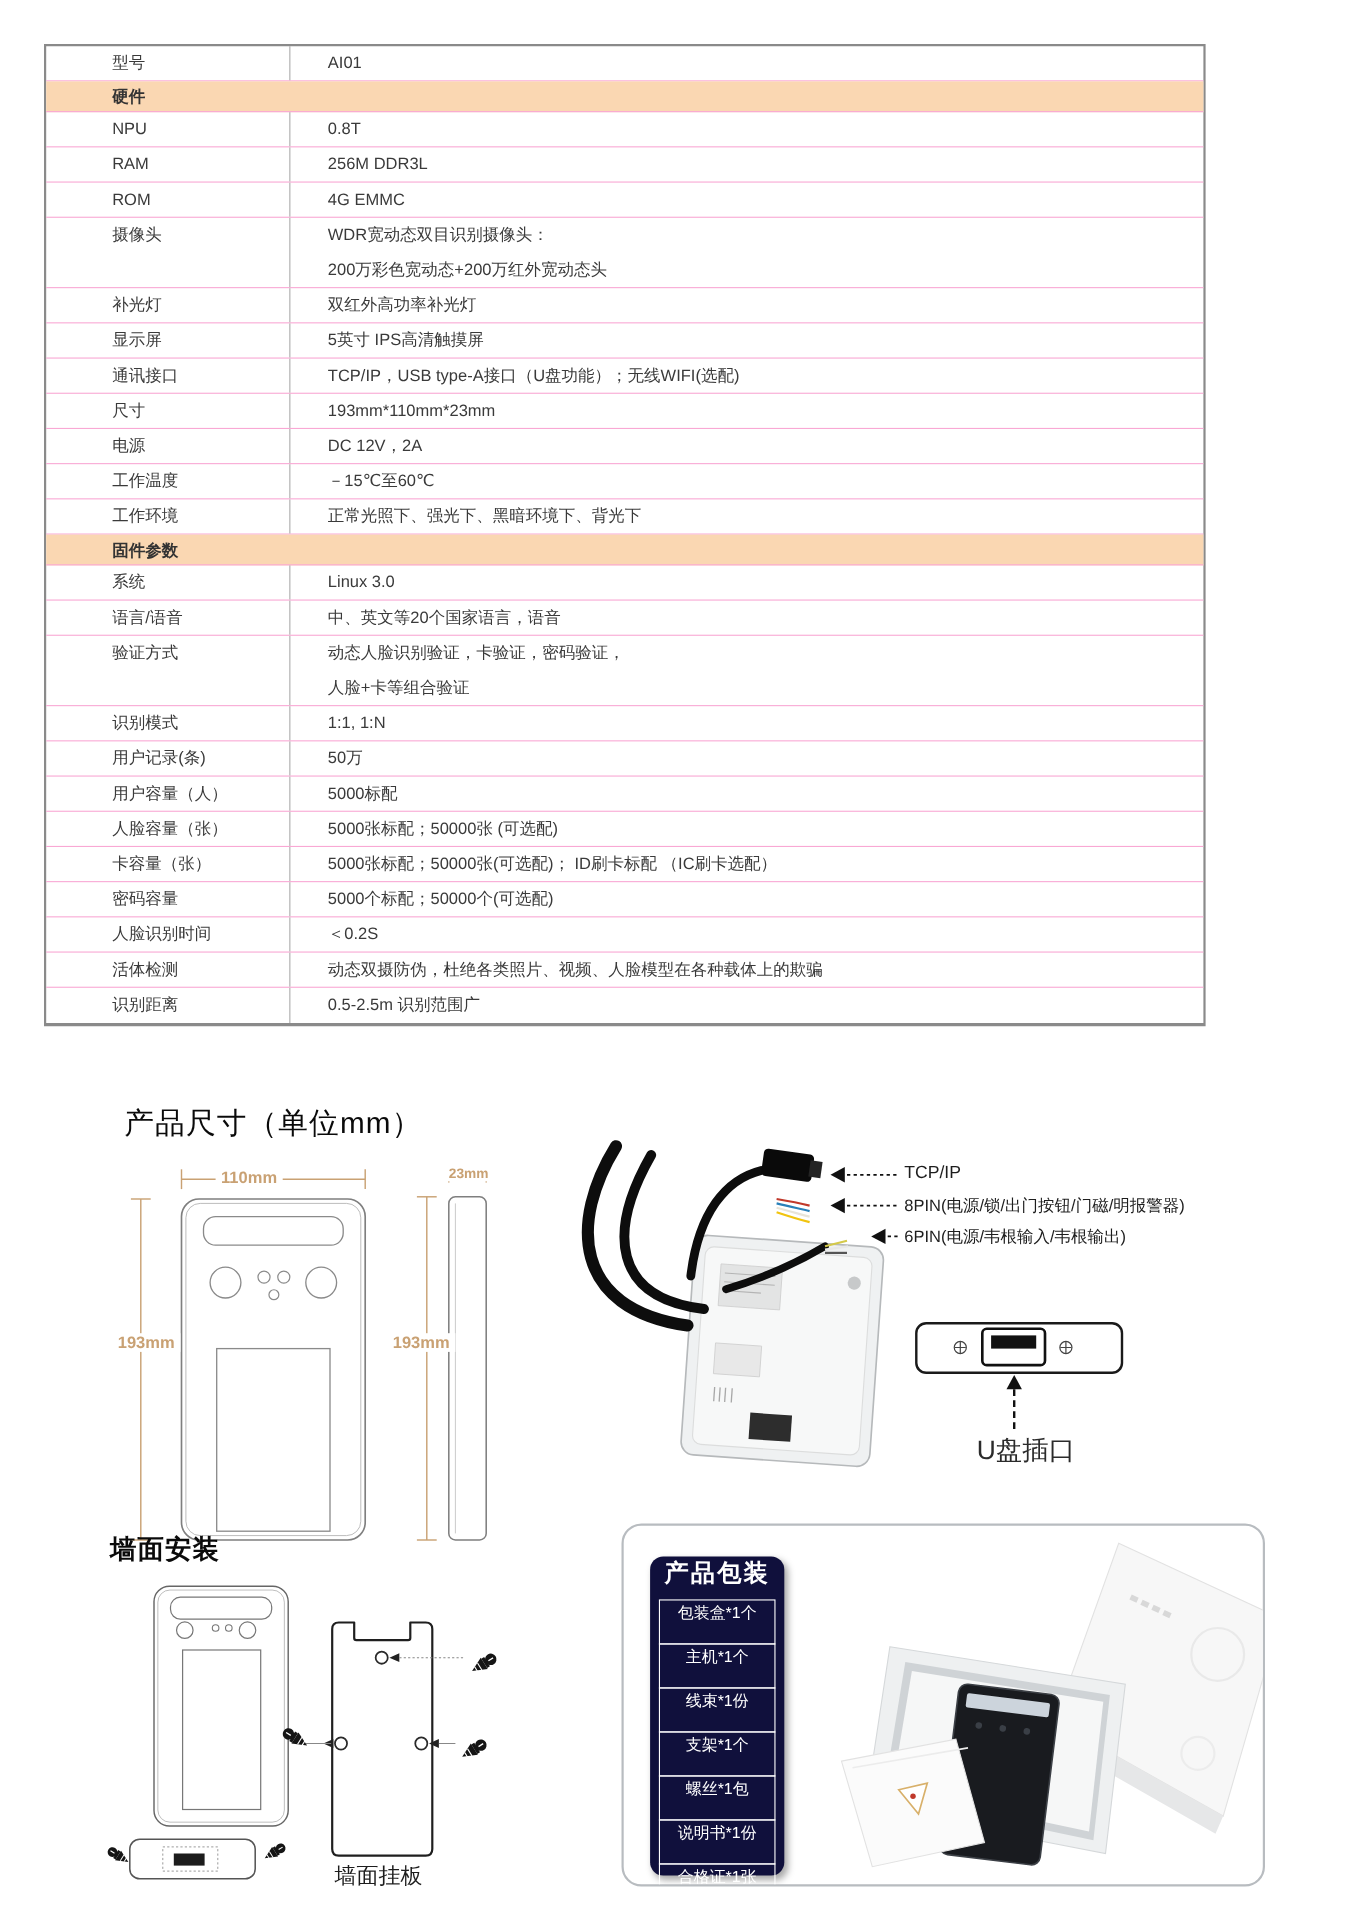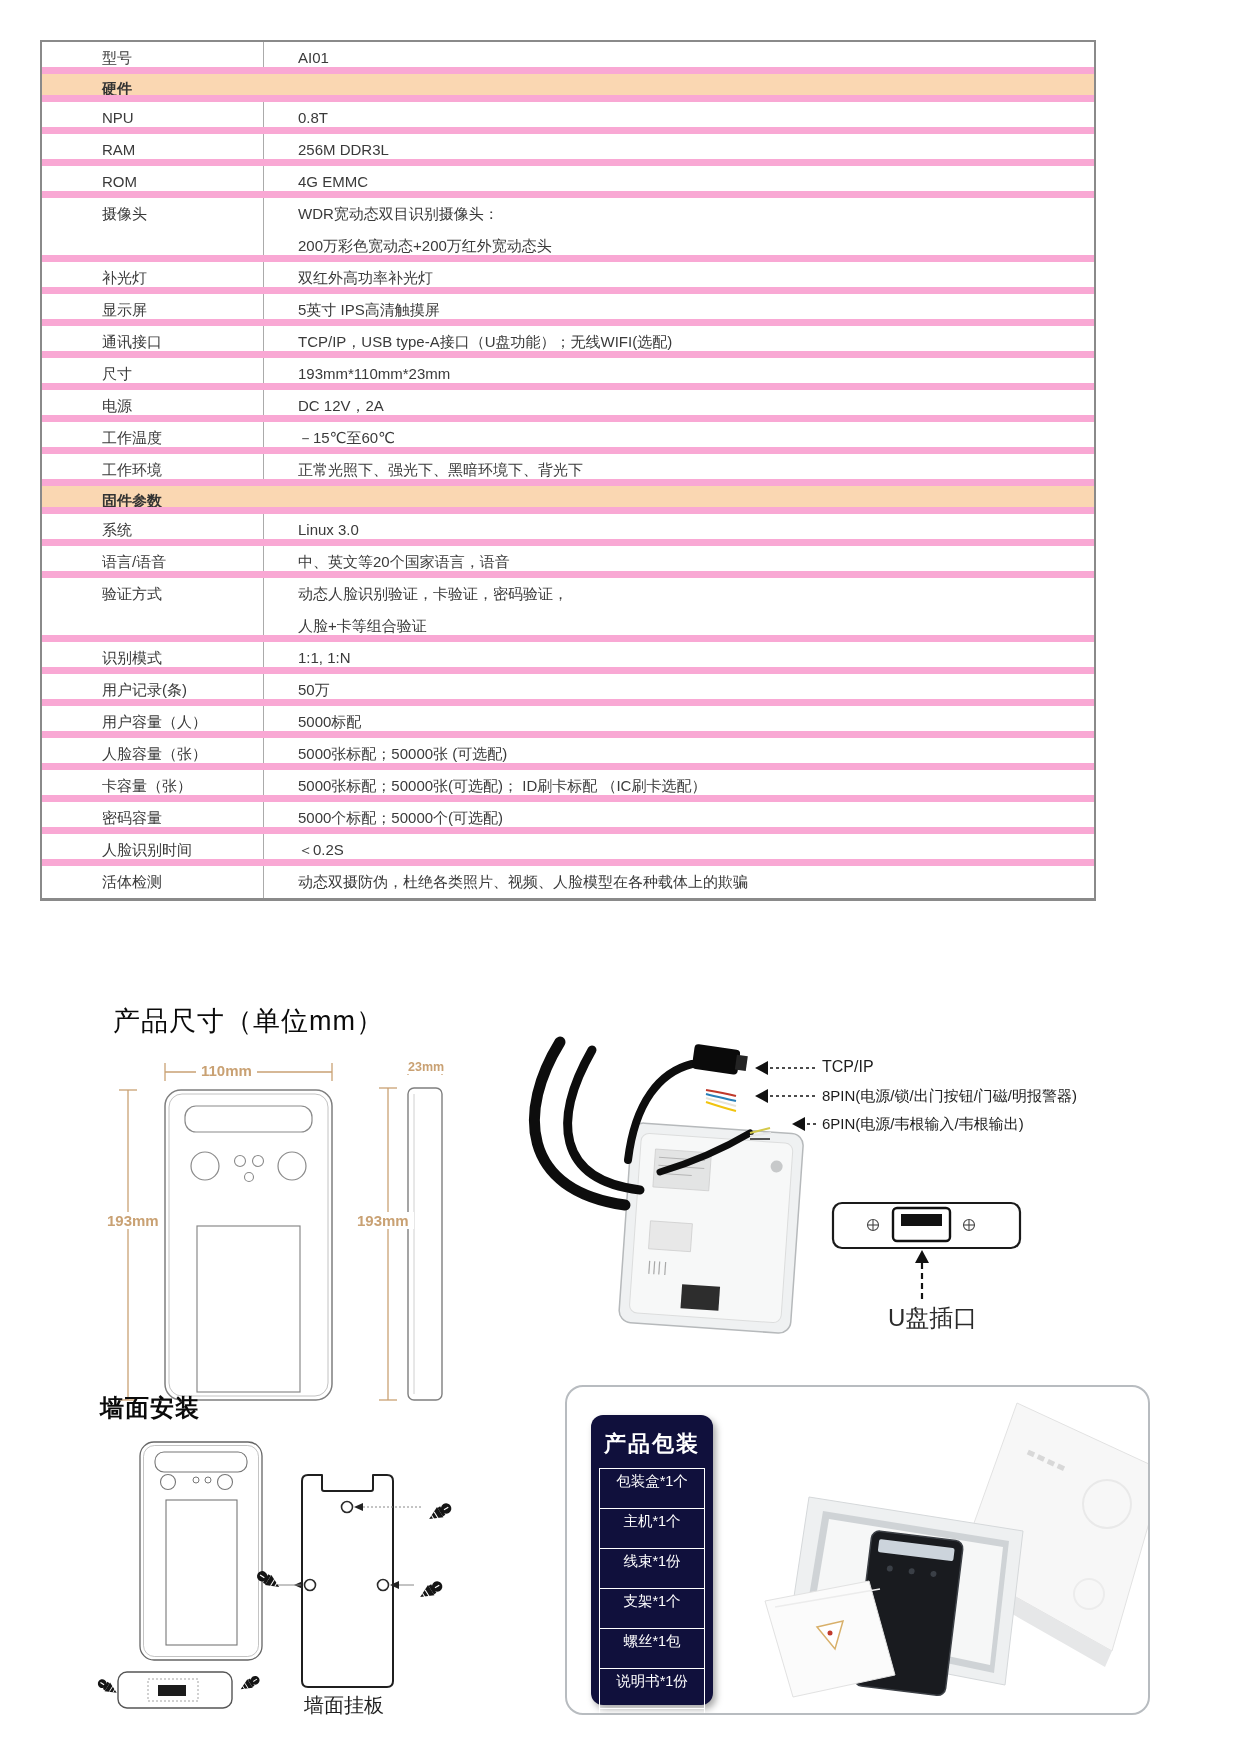--- a/index.html
+++ b/index.html
@@ -2,21 +2,21 @@
 <html><head>
 <meta charset="utf-8">
 <style>
   html,body{margin:0;padding:0;background:#fff;}
   .page{position:relative;width:1240px;height:1754px;background:#ffffff;overflow:hidden;
         font-family:"Liberation Sans","DejaVu Sans",sans-serif;color:#333;}
 
   
   .spec-table{position:absolute;left:40px;top:40px;width:1056px;box-sizing:border-box;
               border:2px solid #8a8a8a;border-bottom-width:3px;background:#fff;}
-  .spec-row{display:flex;box-sizing:border-box;border-bottom:7px solid #f9a8d4;}
+  .spec-row{display:flex;box-sizing:border-box;border-bottom:1px solid #f9a8d4;}
   .spec-row:last-child{border-bottom:none;}
   .spec-row.normal{height:32px;line-height:31px;}
   .spec-row.tall{height:64px;}
   .spec-row.section{height:28px;line-height:29px;background:#fad7b2;}
   .spec-label{flex:0 0 222px;box-sizing:border-box;padding-left:60px;border-right:1px solid #ababab;
               font-size:15px;color:#3a3a3a;font-weight:500;overflow:hidden;}
   .spec-row.section .spec-label{border-right:none;font-weight:bold;color:#333;}
   .spec-row.tall .spec-label{line-height:32px;}
   .spec-value{flex:1;box-sizing:border-box;padding-left:34px;font-size:15px;color:#3a3a3a;white-space:pre-line;}
   .spec-row.tall .spec-value{line-height:32px;}
@@ -38,21 +38,21 @@
 
   
   .plate-label{position:absolute;left:304px;top:1692px;font-size:20px;color:#1d1d1d;font-weight:500;}
   .bottom-label{position:absolute;left:160px;top:1776px;font-size:13px;color:#7f1d1d;}
 
   
   .pkg-box{position:absolute;left:565px;top:1385px;width:585px;height:330px;box-sizing:border-box;
            border:2.5px solid #b8bcc0;border-radius:18px;background:#fff;overflow:hidden;}
   .pkg-panel{position:absolute;left:24px;top:28px;width:122px;height:290px;background:#10103c;
              border-radius:12px;box-shadow:3px 4px 7px rgba(0,0,0,.35);}
-  .pkg-title{color:#fff;font-size:22px;font-weight:bold;text-align:center;padding-top:14px;letter-spacing:2px;}
+  .pkg-title{color:#fff;font-size:22px;font-weight:bold;text-align:center;letter-spacing:2px;}
   .pkg-list{width:106px;margin:9px auto 0;}
   .pkg-item{box-sizing:border-box;height:41px;line-height:25px;border:1px solid #fff;margin-top:-1px;
             text-align:center;color:#fff;font-size:14.5px;}
   .pkg-item:first-child{margin-top:0;}
   .pkg-note{margin-top:7px;font-size:8.5px;color:#fff;text-align:center;letter-spacing:-0.3px;}
   .pkg-photo{position:absolute;left:150px;top:2px;}
 </style>
 </head>
 <body>
 
@@ -180,20 +180,24 @@
   <div class="spec-row normal">
     <div class="spec-label">人脸识别时间</div>
     <div class="spec-value">＜0.2S</div>
   </div>
 
   <div class="spec-row normal">
     <div class="spec-label">活体检测</div>
     <div class="spec-value">动态双摄防伪，杜绝各类照片、视频、人脸模型在各种载体上的欺骗</div>
   </div>
 
+  <div class="spec-row normal">
+    <div class="spec-label">识别距离</div>
+    <div class="spec-value">0.5-2.5m 识别范围广</div>
+  </div>
 </div>
 
   <div class="dim-title">产品尺寸（单位mm）</div>
 
   <svg class="diagram-svg" style="left:100px;top:1050px;" width="380" height="420" viewBox="0 0 380 420">
 
     <g fill="none">
       <rect x="65" y="40" width="167" height="310" rx="16" stroke="#7f7f7f" stroke-width="1.5"></rect>
       <rect x="69" y="44" width="159" height="302" rx="13" stroke="#b3b3b3" stroke-width="0.8"></rect>
       <rect x="85" y="56" width="127" height="26" rx="11" stroke="#8a8a8a" stroke-width="1.2"></rect>

